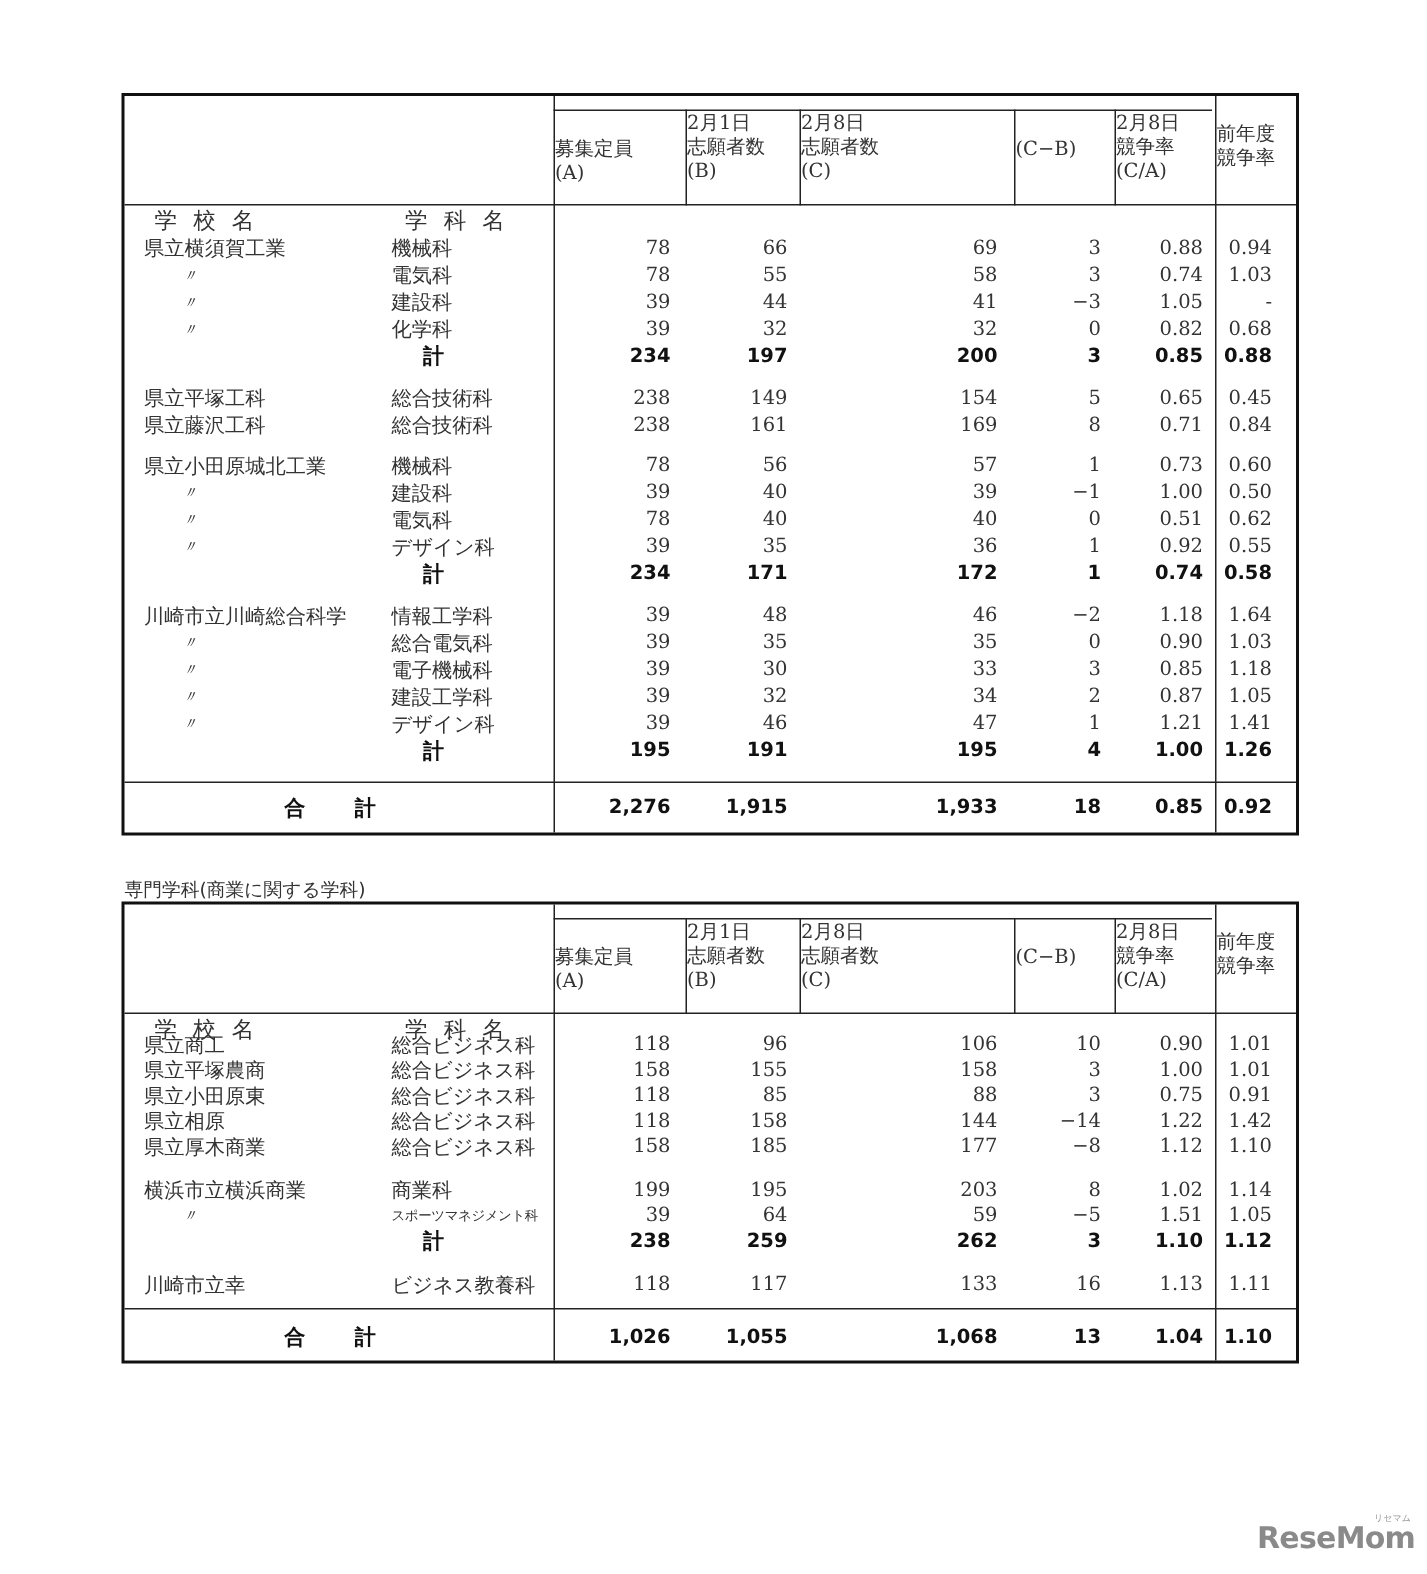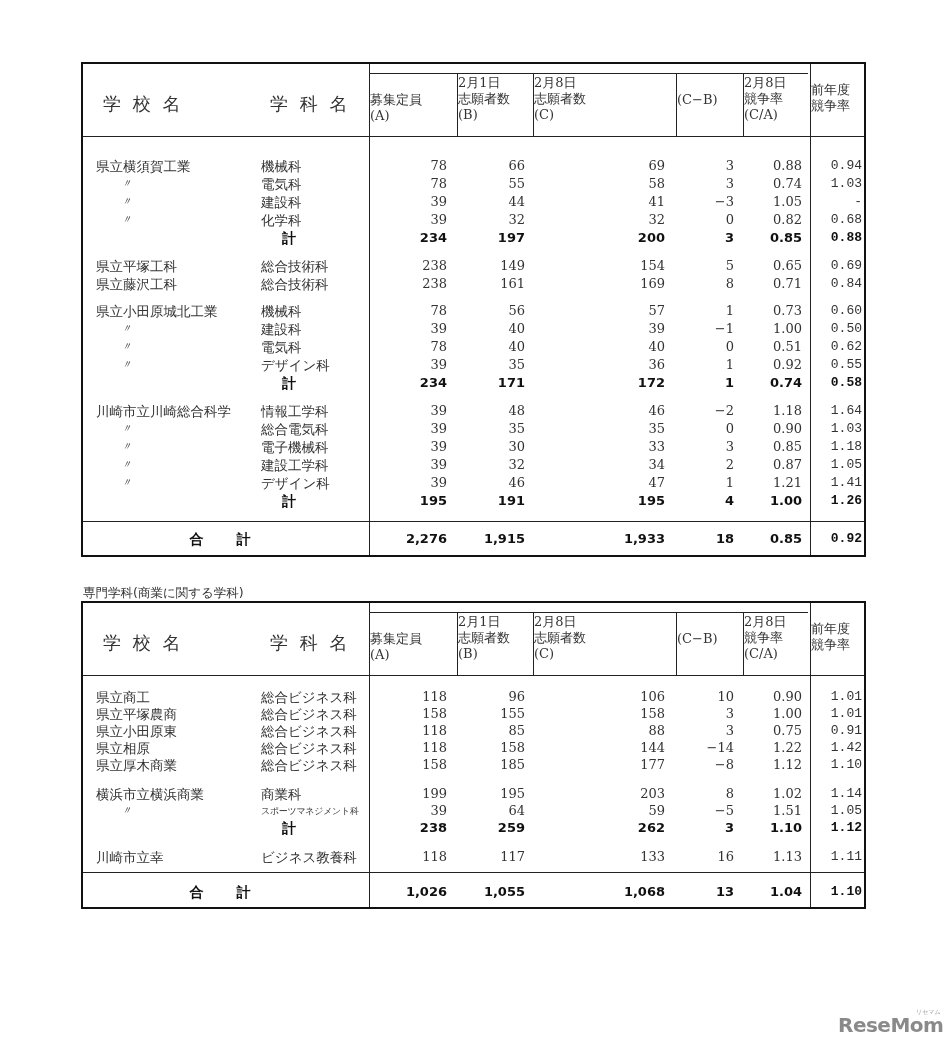--- a/index.html
+++ b/index.html
@@ -4,36 +4,36 @@
 <style>
   html, body { margin:0; padding:0; }
   body { width:951px; height:1049px; background:#ffffff; position:relative; overflow:hidden;
          font-family:"DejaVu Serif","Liberation Serif",serif; color:#222; }
   .tbl { position:absolute; left:81px; width:785px; border:2px solid #111; box-sizing:border-box; }
   .t1 { top:62px; height:495px; }
   .t2 { top:601px; height:308px; }
   .vline { position:absolute; top:0; bottom:0; width:0; border-left:1px solid #222; }
   .hline { position:absolute; left:0; right:0; height:0; border-top:1px solid #222; }
   .hdr { position:absolute; text-align:left; font-size:13px; line-height:16px; color:#333; }
-  .hdr-left { position:absolute; font-size:18px; color:#333; letter-spacing:3px; }
+  .hdr-left { position:absolute; font-size:15px; color:#333; letter-spacing:3px;margin-top:46px; }
   .row { position:absolute; left:0; right:0; height:18px; font-size:13px; line-height:18px; color:#333; }
   .row.bold { font-weight:bold; font-family:"DejaVu Sans","Liberation Sans",sans-serif; color:#111; font-size:13px; }
   .c { position:absolute; top:0; white-space:nowrap; }
   .school { left:13px; font-size:13.5px; }
   .dept { left:178px; font-size:13.5px; }
   .dept.small { font-size:9px; letter-spacing:-0.3px; }
   .ditto { left:38px; font-style:italic; font-size:11px; }
   .kei { left:199px; font-size:14px; }
   .n { text-align:right; }
   .nA { right:417px; }
   .nB { right:339px; }
   .nC { right:199px; }
   .nD { right:130px; }
   .nE { right:62px; }
-  .nF { right:2px;font-family:Liberation Mono, monospace; }
+  .nF { right:16px; }
   .total-label { position:absolute; left:0; width:288px; text-align:center; font-weight:bold;
                  font-family:"DejaVu Sans","Liberation Sans",sans-serif; font-size:14px; color:#111; letter-spacing:14px; }
   .caption { position:absolute; left:83px; top:585px; font-size:12.5px; color:#333;
              font-family:"DejaVu Sans","Liberation Sans",sans-serif; }
   .logo { position:absolute; left:838px; top:1013px; font-family:"DejaVu Sans","Liberation Sans",sans-serif;
           font-weight:bold; font-size:20px; color:#8a8a8a; letter-spacing:-0.5px;text-align:center; }
   .logo-sub { position:absolute; left:916px; top:1008px; font-size:6px; color:#999;
               font-family:"DejaVu Sans","Liberation Sans",sans-serif; }
 </style>
 </head>
@@ -131,21 +131,21 @@
         <span class="c n nF">0.88</span>
       </div>
       <div class="row" style="top: 193px;">
         <span class="c school">県立平塚工科</span>
         <span class="c dept">総合技術科</span>
         <span class="c n nA">238</span>
         <span class="c n nB">149</span>
         <span class="c n nC">154</span>
         <span class="c n nD">5</span>
         <span class="c n nE">0.65</span>
-        <span class="c n nF">0.69</span>
+        <span class="c n nF">0.45</span>
       </div>
       <div class="row" style="top: 211px;">
         <span class="c school">県立藤沢工科</span>
         <span class="c dept">総合技術科</span>
         <span class="c n nA">238</span>
         <span class="c n nB">161</span>
         <span class="c n nC">169</span>
         <span class="c n nD">8</span>
         <span class="c n nE">0.71</span>
         <span class="c n nF">0.84</span>

